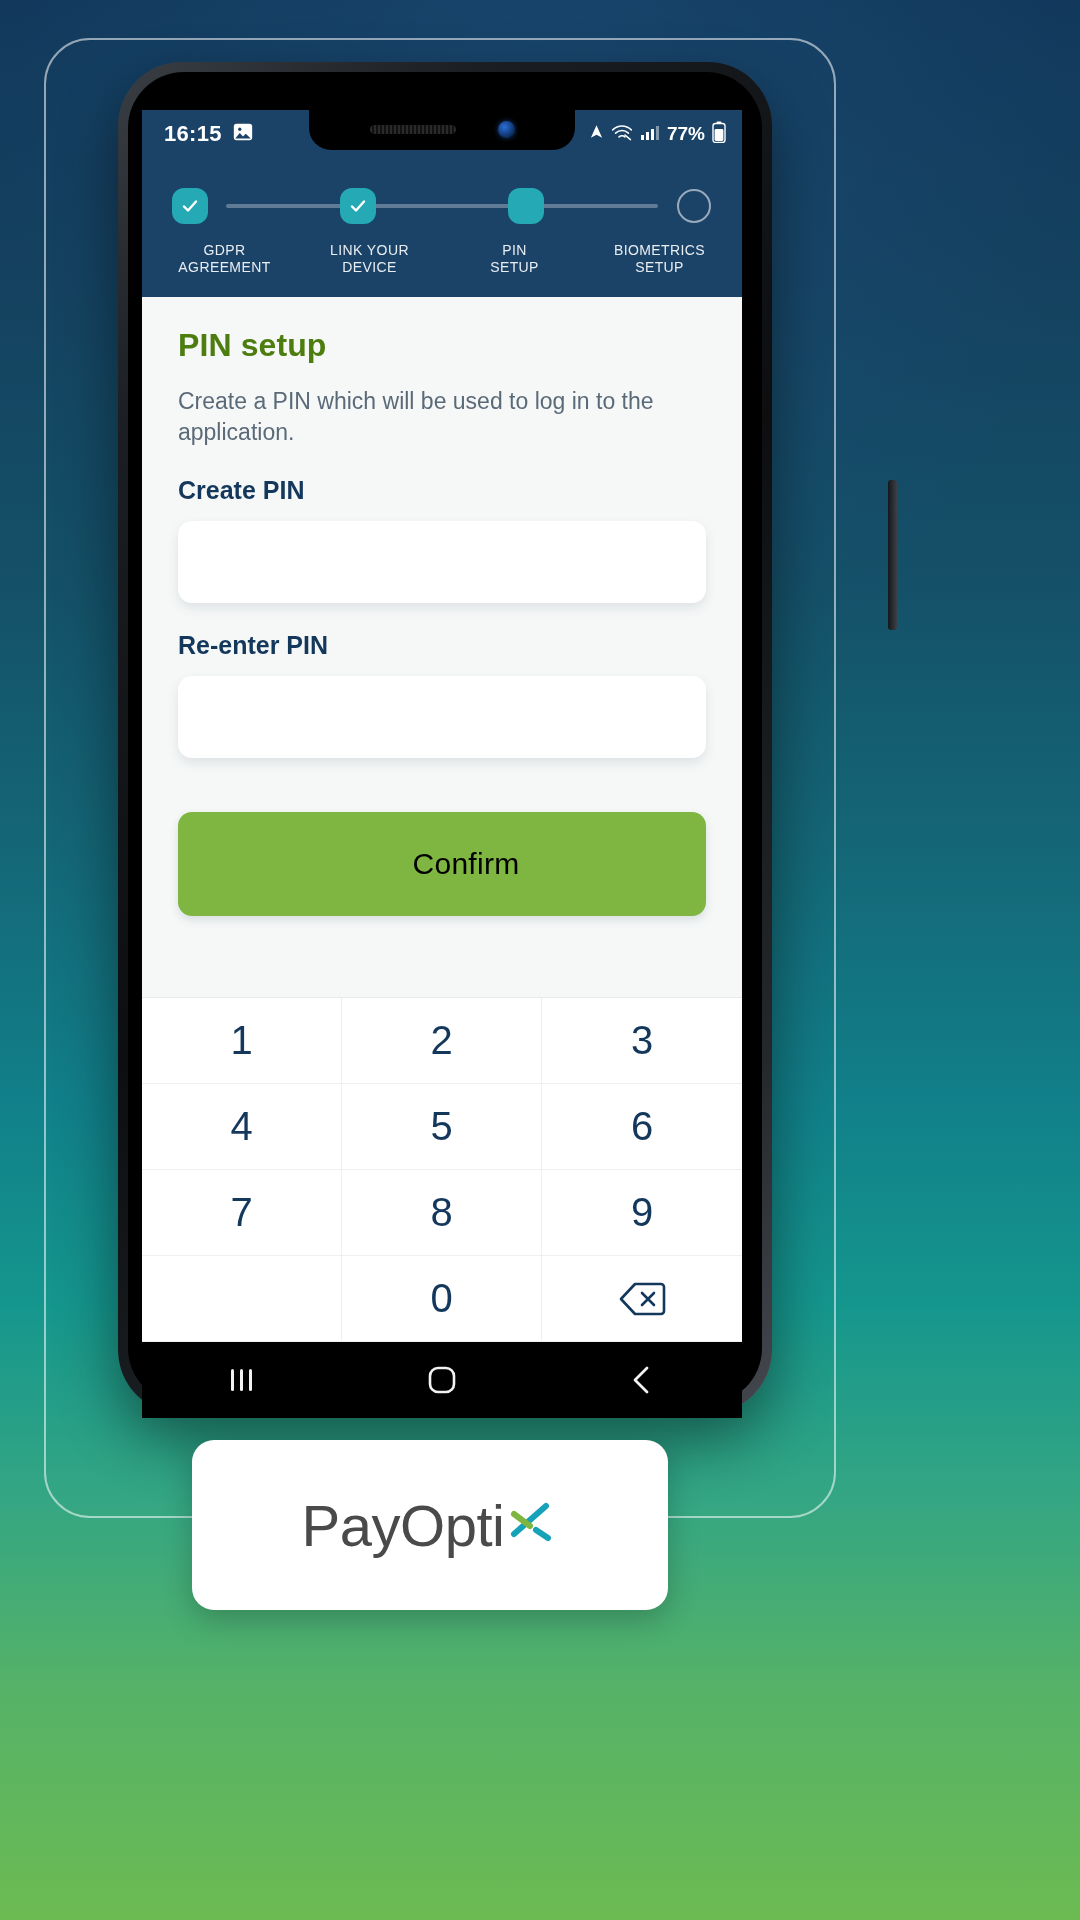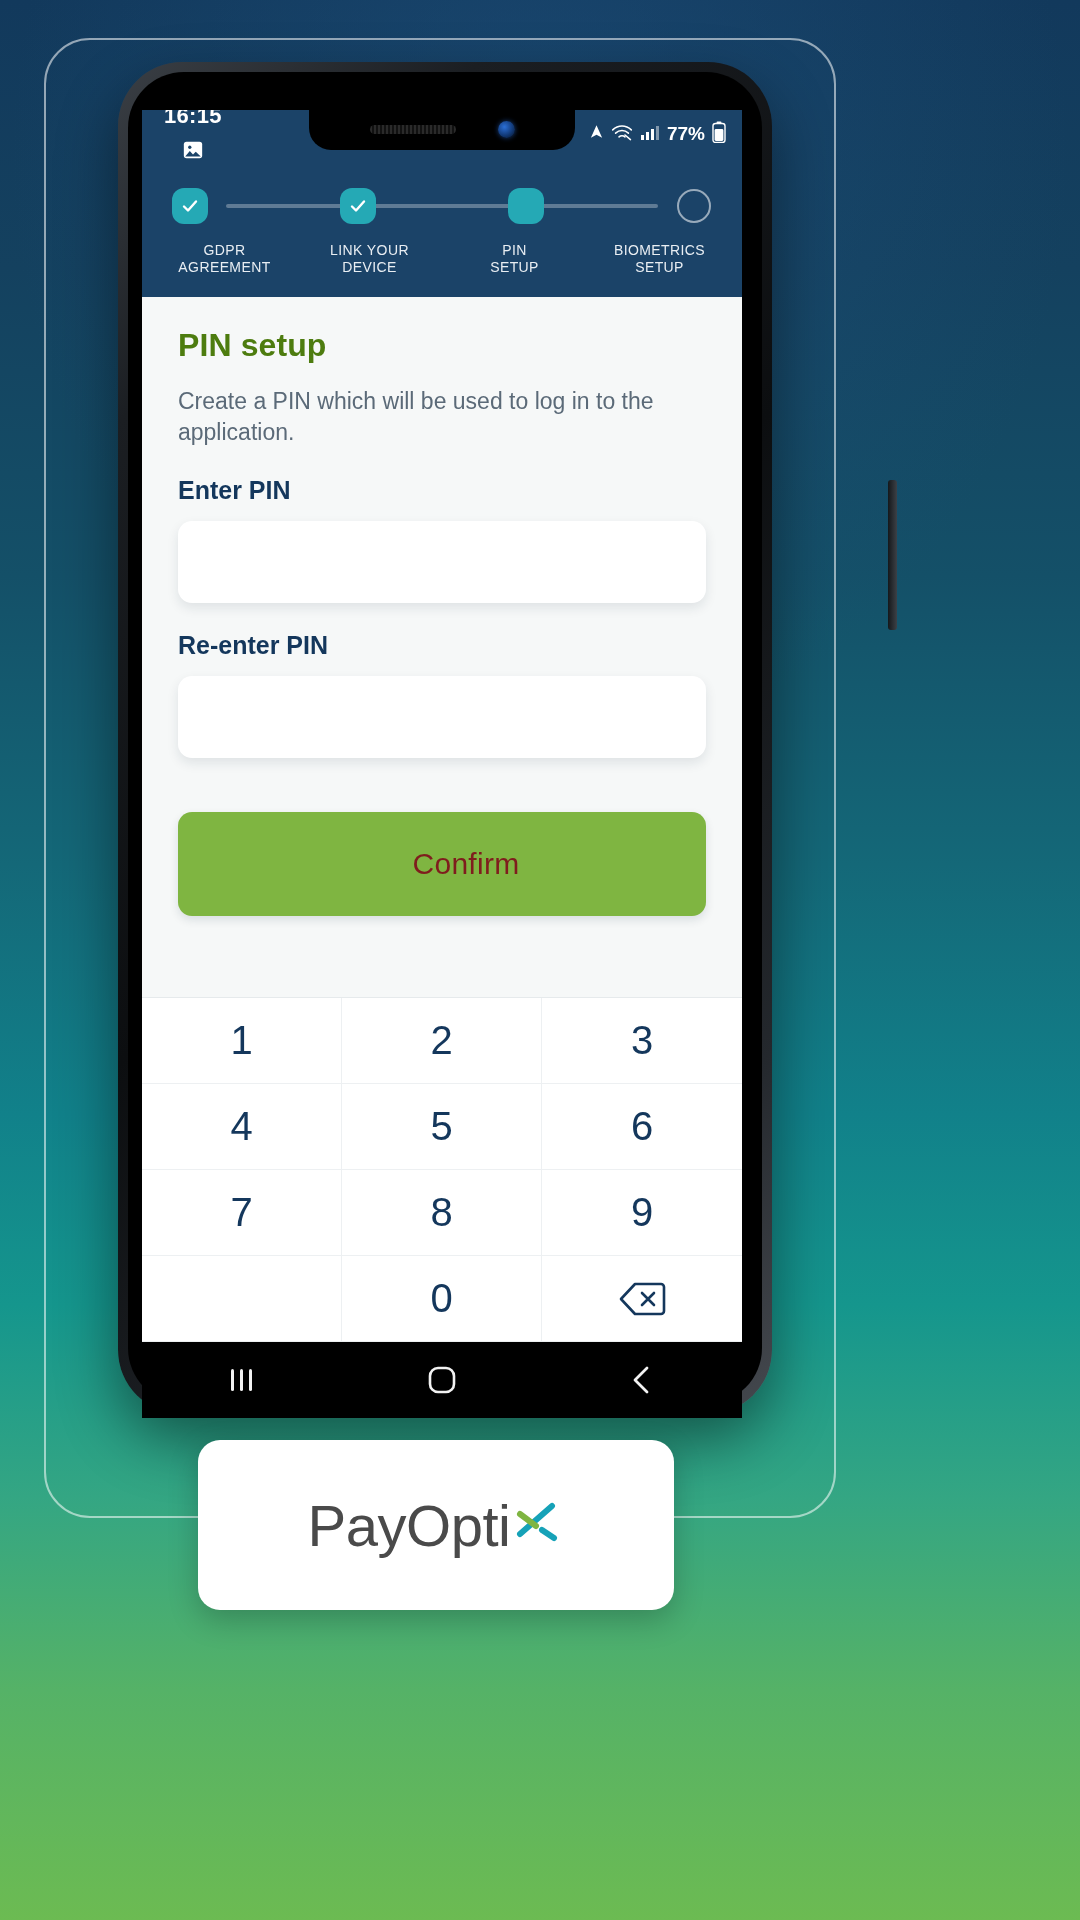--- a/index.html
+++ b/index.html
@@ -74,21 +74,21 @@
     position:absolute; left:142px; top:110px; width:600px; height:1232px;
     background:#f6f8f8; overflow:hidden;
   }
 
   
   #status-bar{
     position:relative; height:48px; background:#1b4368;
     display:flex; align-items:center; justify-content:space-between;
     padding:0 16px 0 22px; color:#fff;
   }
-  #status-left{ display:flex; align-items:center; gap:10px;flex-direction:column; }
+  #status-left{ display:flex; align-items:center; gap:10px; }
   #clock{ font-size:22px; font-weight:600; letter-spacing:.3px; }
   #status-right{ display:flex; align-items:center; gap:7px; font-size:17px; }
   .sb-icon{ display:block; }
 
   
   #notch{
     position:absolute; left:50%; transform:translateX(-50%);
     top:-2px; width:266px; height:42px;
     background:#000; border-radius:0 0 22px 22px; z-index:6;
     display:flex; align-items:center; justify-content:center; gap:42px;
@@ -130,21 +130,21 @@
   .pin-input{
     height:82px; background:#fff; border-radius:14px;
     box-shadow:0 5px 12px rgba(20,40,60,.10);
     border:none; width:100%; outline:none;
     font-size:28px; color:#14375c; padding:0 22px;
     font-family:"Liberation Sans", sans-serif;
   }
   #confirm-wrap{ margin-top:54px; }
   #confirm-button{
     width:100%; height:104px; border:none; border-radius:14px;
-    background:#7fb541; color:#7f1d1d; font-size:30px; letter-spacing:.3px;
+    background:#7fb541; color:#000000; font-size:30px; letter-spacing:.3px;
     font-family:"Liberation Sans", sans-serif; cursor:pointer;
     box-shadow:0 4px 10px rgba(20,40,60,.12);
     padding-left:48px;
   }
 
   #content-spacer{ height:84px; }
 
   
   #keypad{
     position:absolute; left:0; right:0; bottom:0;
@@ -165,21 +165,21 @@
   #nav-bar{
     position:absolute; left:142px; top:1342px; width:600px; height:76px;
     background:#000; display:flex; align-items:center; justify-content:space-around;
     z-index:4;
   }
   .nav-btn{ color:#f2f2f2; display:flex; align-items:center; justify-content:center;
             width:80px; height:50px; cursor:pointer; }
 
   
   #logo-card{
-    position:absolute; left:198px; top:1440px; width:476px; height:170px;
+    position:absolute; left:192px; top:1440px; width:476px; height:170px;
     background:#fff; border-radius:22px;
     box-shadow:0 10px 30px rgba(0,0,0,.22);
     display:flex; align-items:center; justify-content:center;
   }
   #logo{
     display:flex; align-items:center; font-size:58px; color:#4a4a4a;
     letter-spacing:-.5px; font-weight:400;
   }
   #logo .x-mark{ margin-left:2px; display:inline-block; }
 </style>
@@ -296,21 +296,21 @@
         <div>BIOMETRICS</div>
         <div>SETUP</div>
       </div>
     </div>
   </div>
 
   <div id="content">
     <div id="page-title">PIN setup</div>
     <div id="page-desc">Create a PIN which will be used to log in to the application.</div>
 
-    <div class="field-label">Enter PIN</div>
+    <div class="field-label">Create PIN</div>
     <input class="pin-input" type="password" placeholder="" style="">
 
     <div class="field-label">Re-enter PIN</div>
     <input class="pin-input" type="password" placeholder="" style="">
 
     <div id="confirm-wrap">
       <button id="confirm-button">Confirm</button>
     </div>
 
     <div id="content-spacer"></div>

